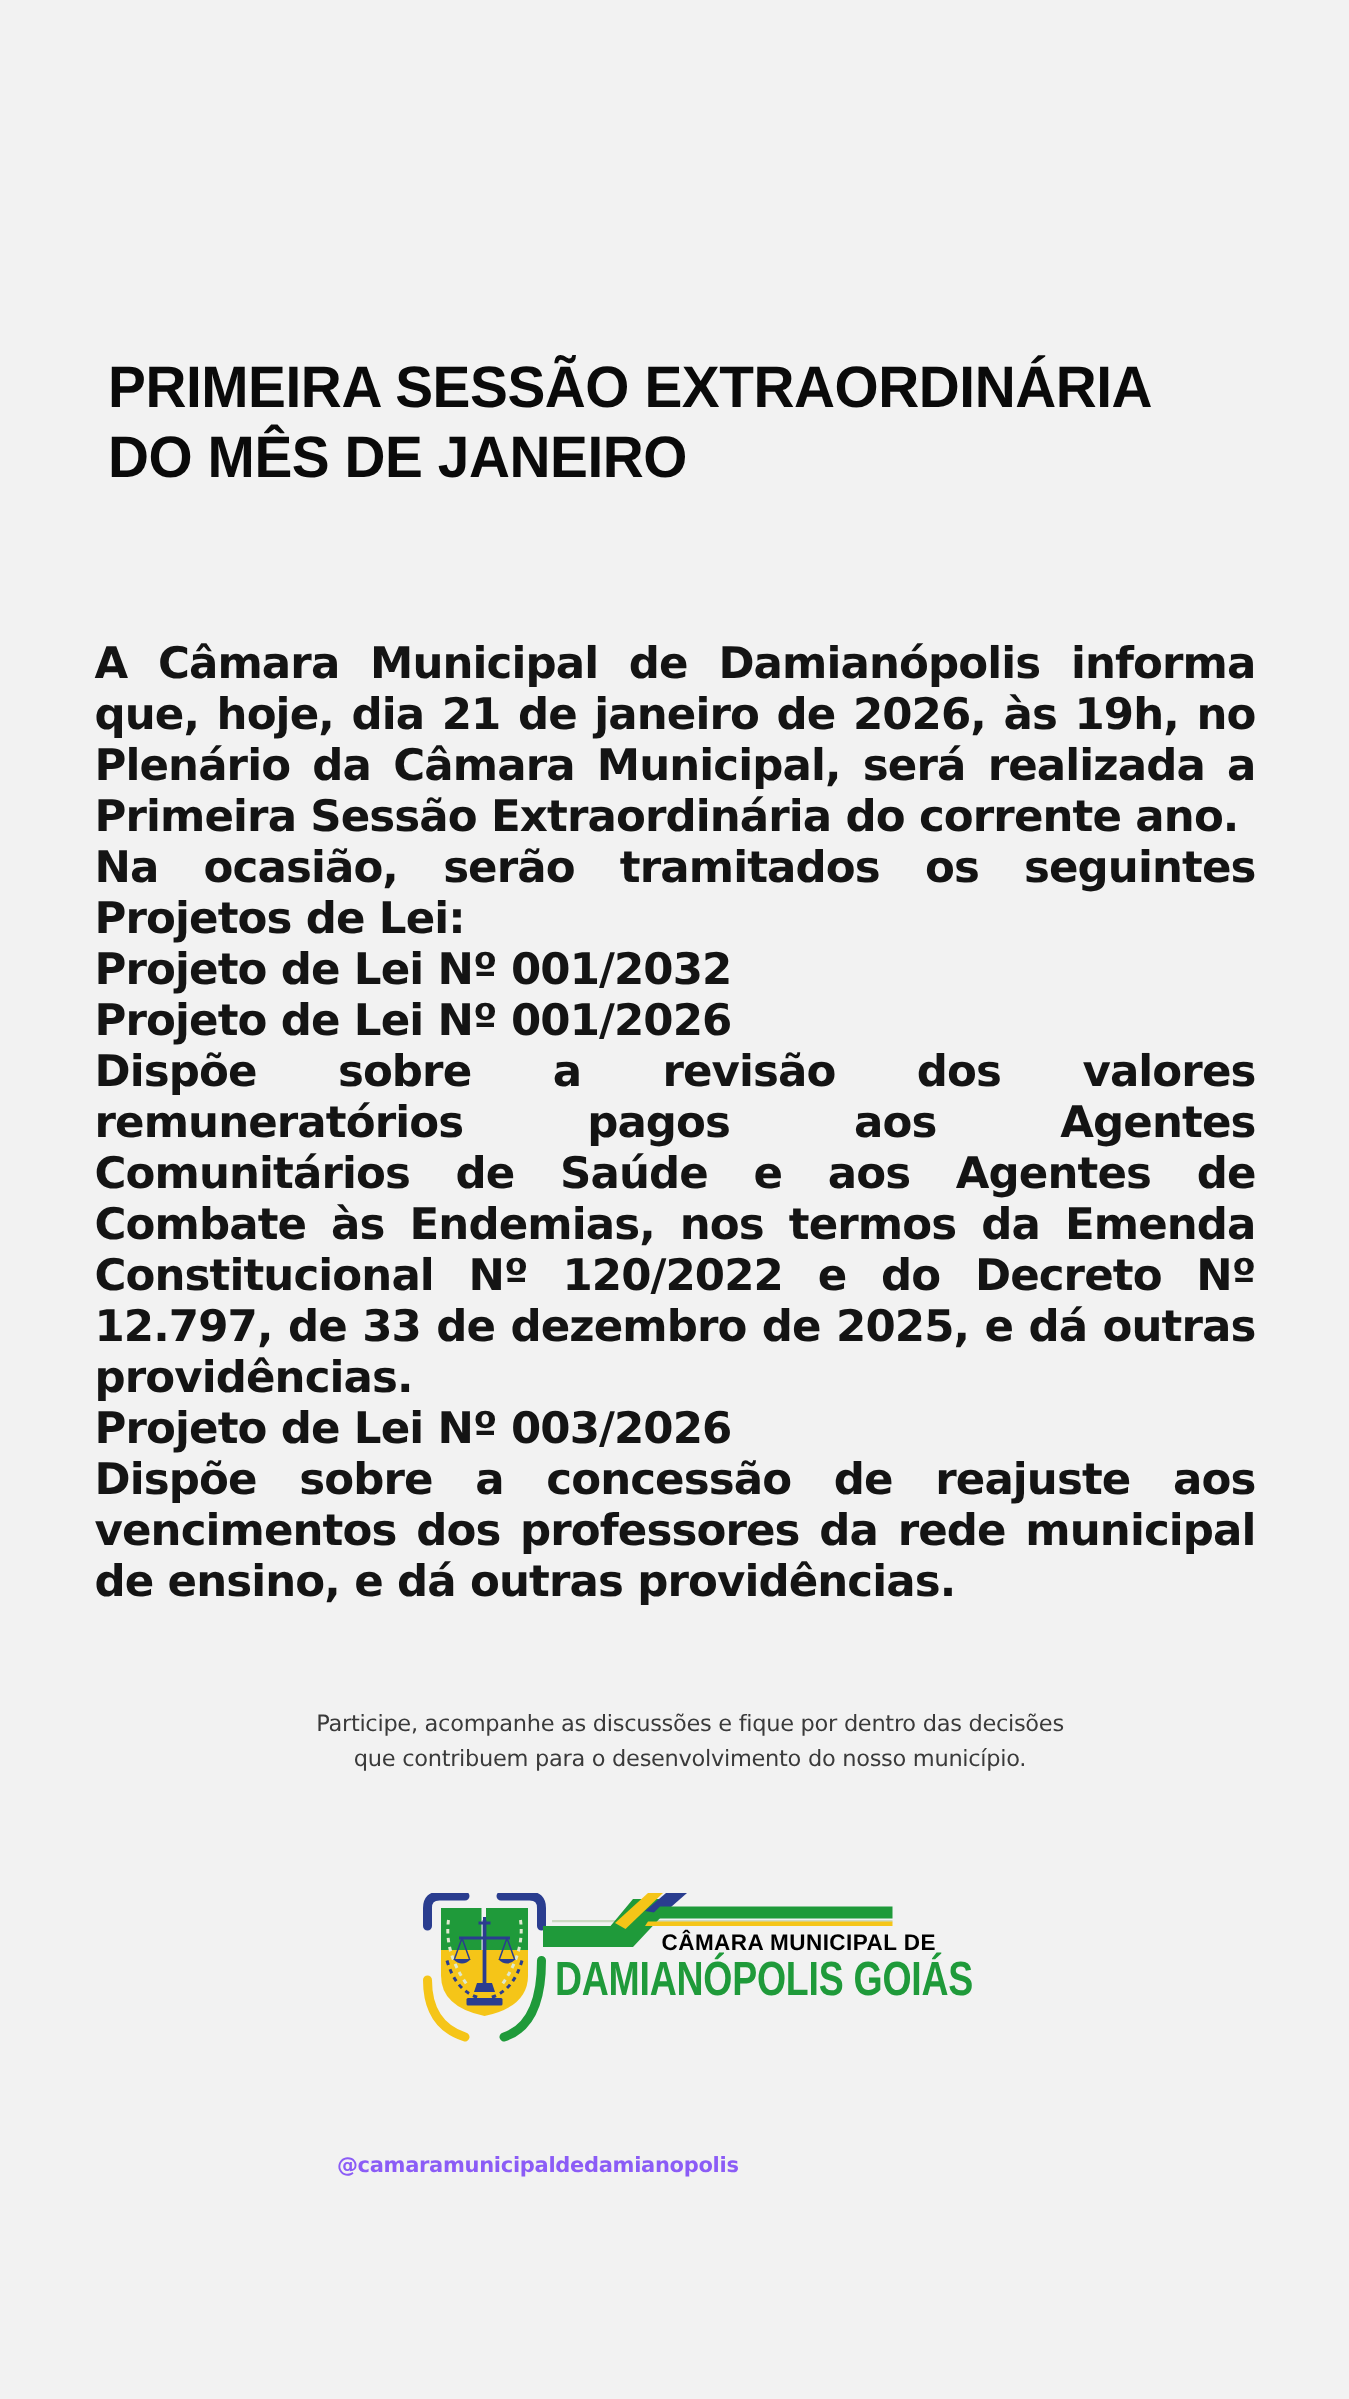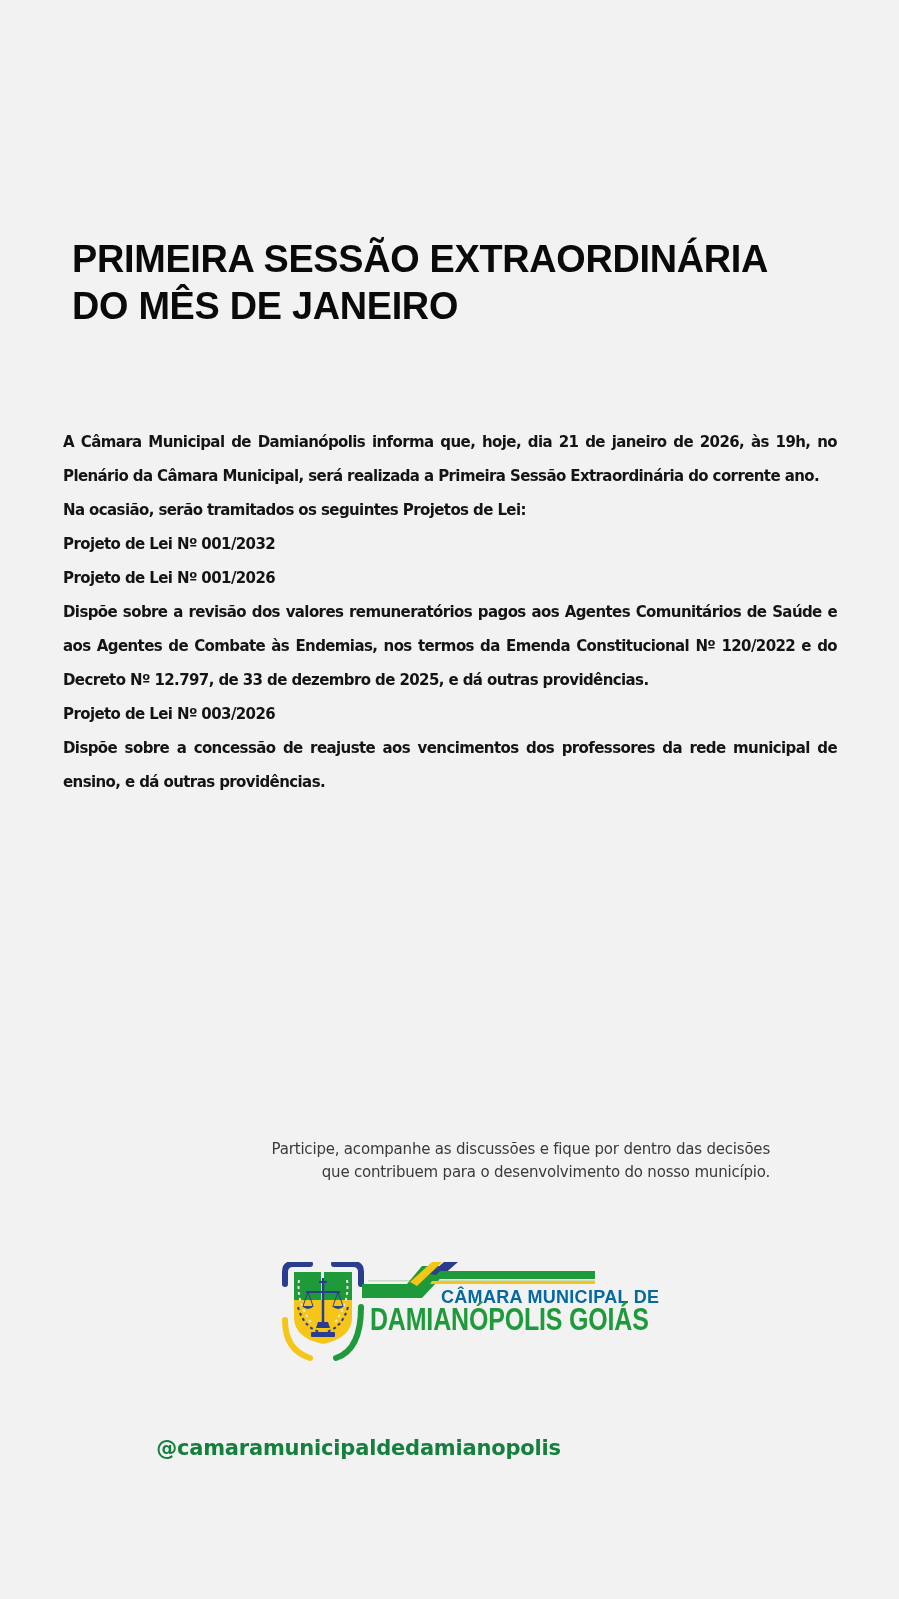--- a/index.html
+++ b/index.html
@@ -30,21 +30,21 @@
     }
     .title span { display: block; }
 
     .body-text {
       position: absolute;
       left: 63px;
       top: 425px;
       width: 774px;
       font-family: "DejaVu Sans", sans-serif;
       font-weight: 700;
-      font-size: 15px;
+      font-size: 29px;
       line-height: 34px;
       color: #141414;
       letter-spacing: -0.6px;
     }
     .body-text p {
       text-align: justify;
       text-align-last: left;
     }
 
     .footer-note {
@@ -52,37 +52,37 @@
       left: 150px;
       top: 1138px;
       width: 620px;
       text-align: center;
       font-family: "DejaVu Sans", sans-serif;
       font-size: 15px;
       line-height: 23px;
       color: #3a3a3a;
       letter-spacing: -0.2px;
     }
-    .footer-note span { display: block; text-align: right; }
+    .footer-note span { display: block; }
 
     .logo {
       position: absolute;
       left: 282px;
       top: 1262px;
       width: 320px;
       height: 100px;
     }
     .logo-text-top {
       position: absolute;
       left: 441px;
       top: 1287px;
       font-family: "Liberation Sans", sans-serif;
       font-weight: 700;
-      font-size: 18px;
-      color: #0369a1;
+      font-size: 15px;
+      color: #000000;
       letter-spacing: 0.3px;
       white-space: nowrap;
     }
     .logo-text-main {
       position: absolute;
       left: 370px;
       top: 1301px;
       font-family: "Liberation Sans", sans-serif;
       font-weight: 700;
       font-size: 32px;
@@ -94,22 +94,22 @@
       letter-spacing: -0.2px;
     }
     .handle {
       position: absolute;
       left: 0;
       width: 717px;
       top: 1436px;
       text-align: center;
       font-family: "DejaVu Sans", sans-serif;
       font-weight: 700;
-      font-size: 21px;
-      color: #15803d;
+      font-size: 14px;
+      color: #8b5cf6;
       letter-spacing: -0.2px;
     }
   </style>
 </head>
 <body>
 
 <h1 class="title">
   <span>PRIMEIRA SESSÃO EXTRAORDINÁRIA</span>
   <span>DO MÊS DE JANEIRO</span>
 </h1>

